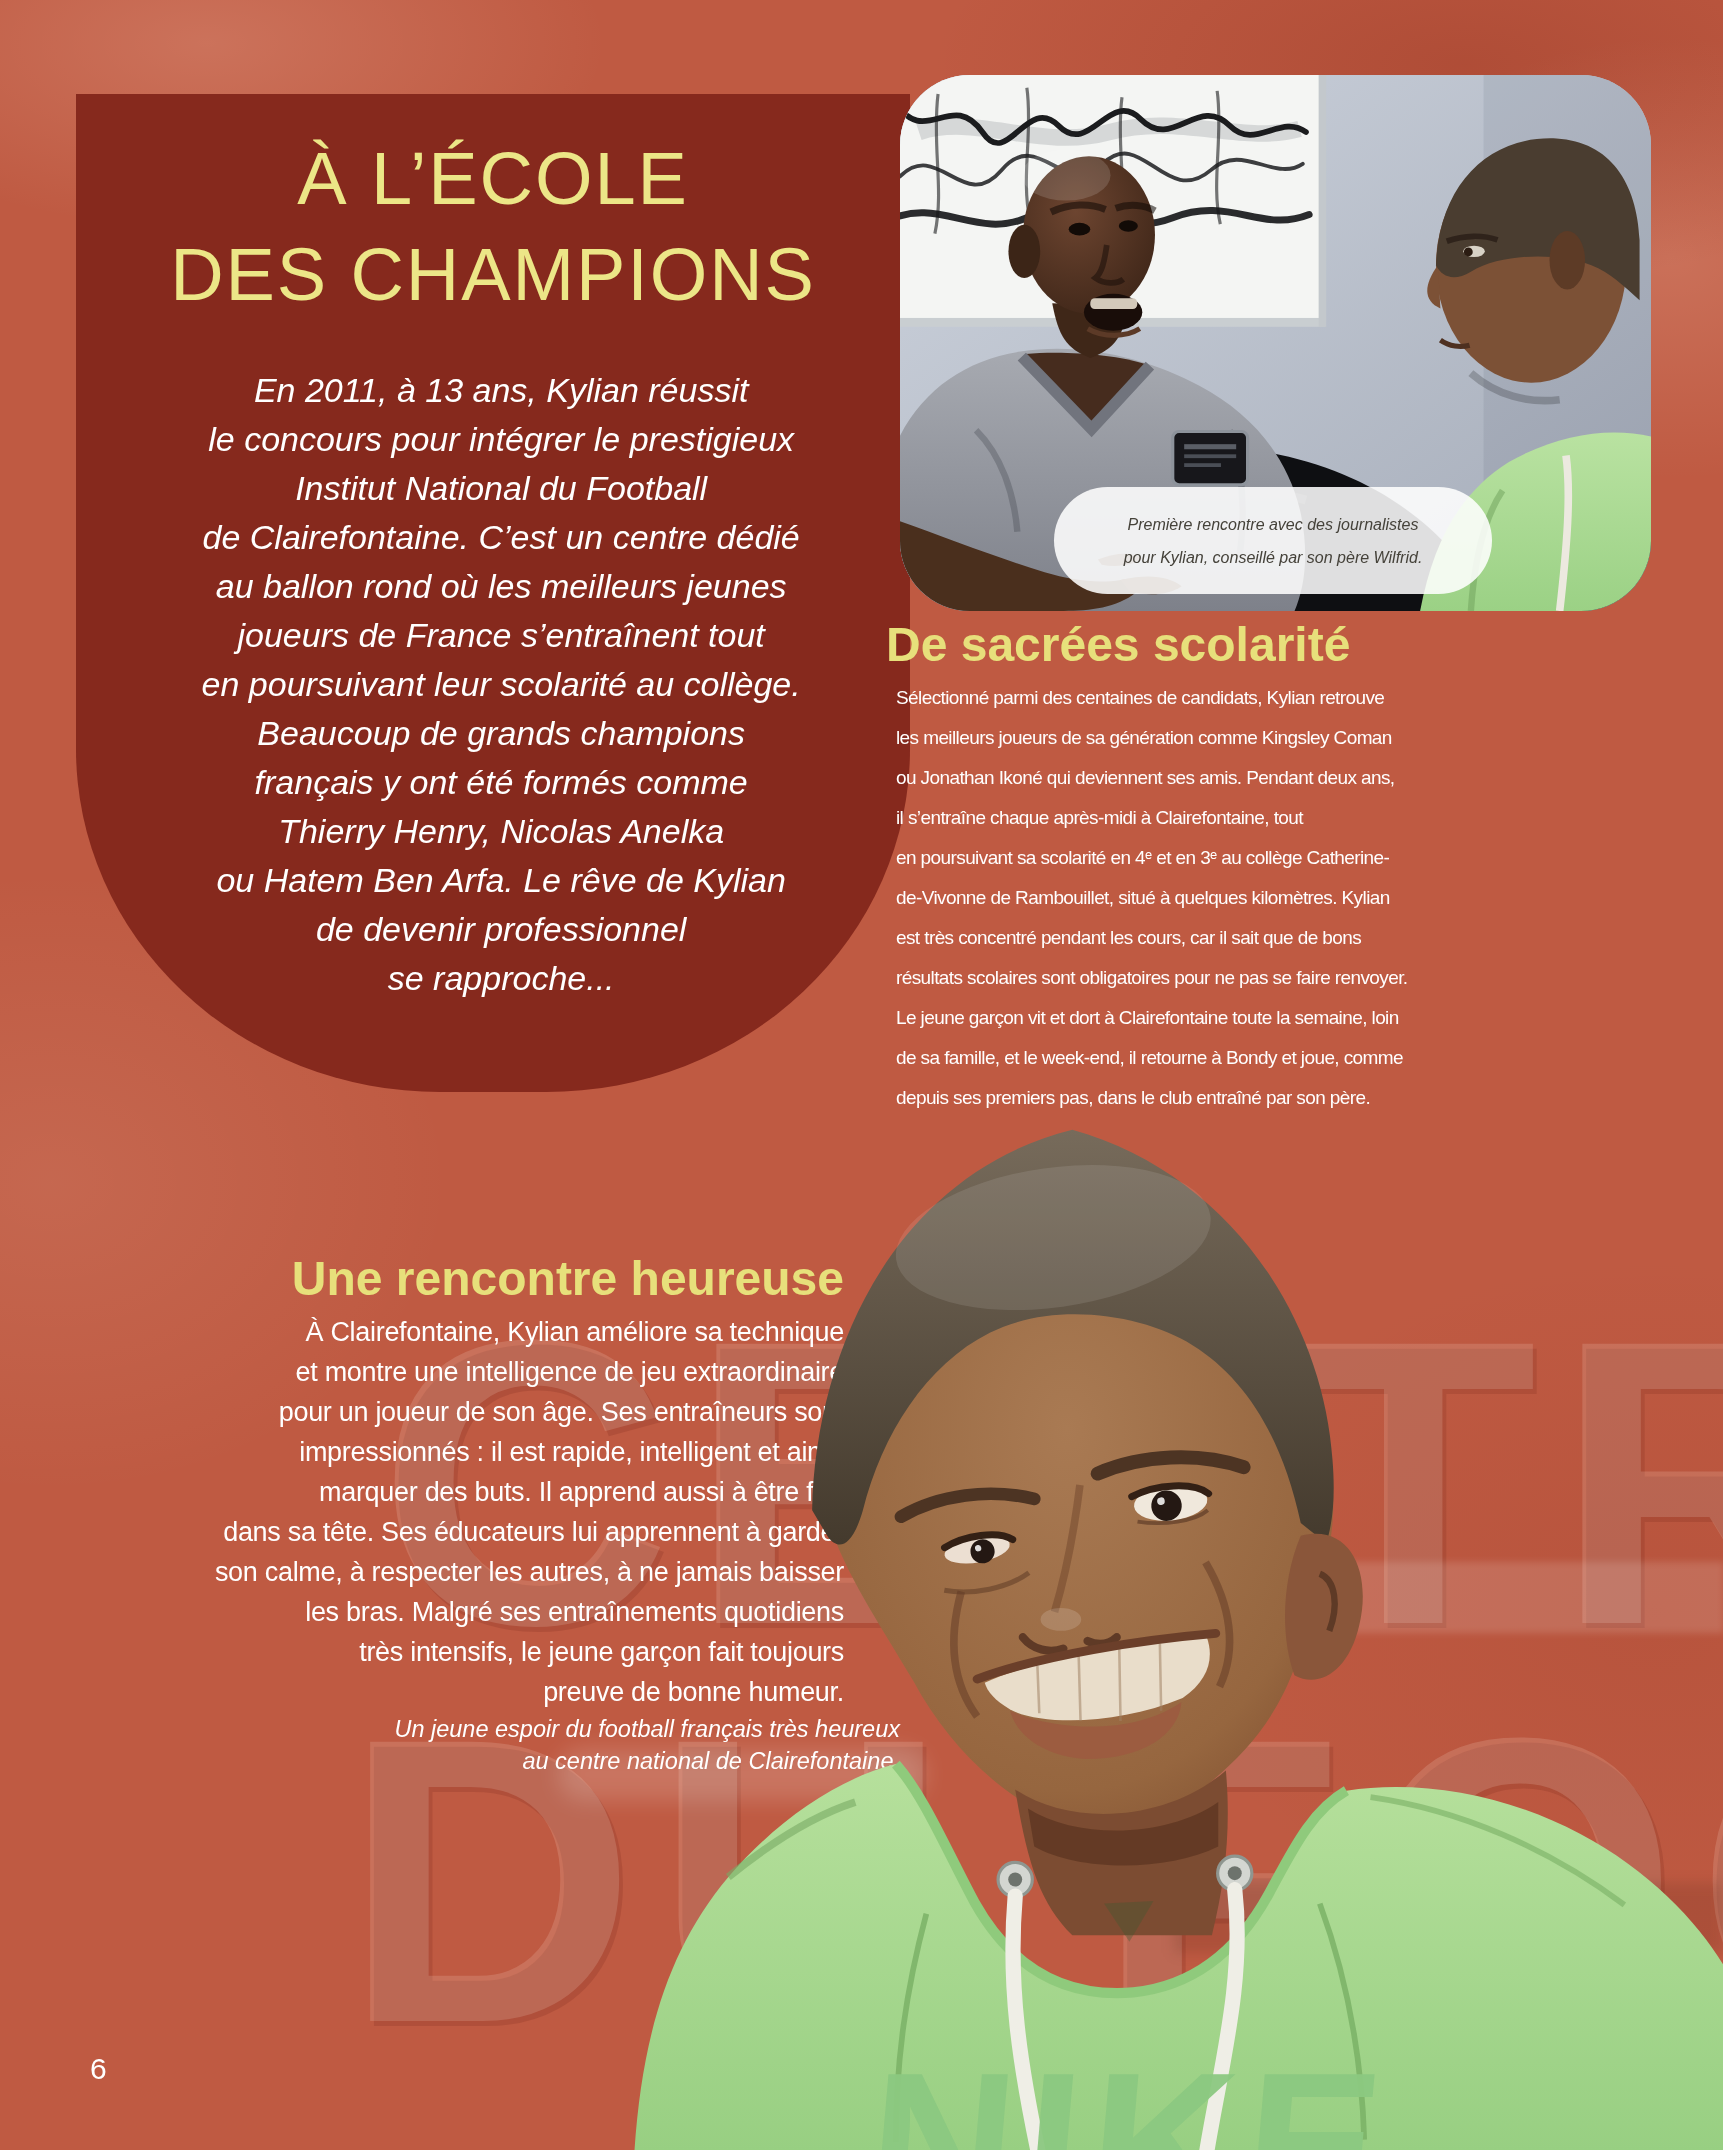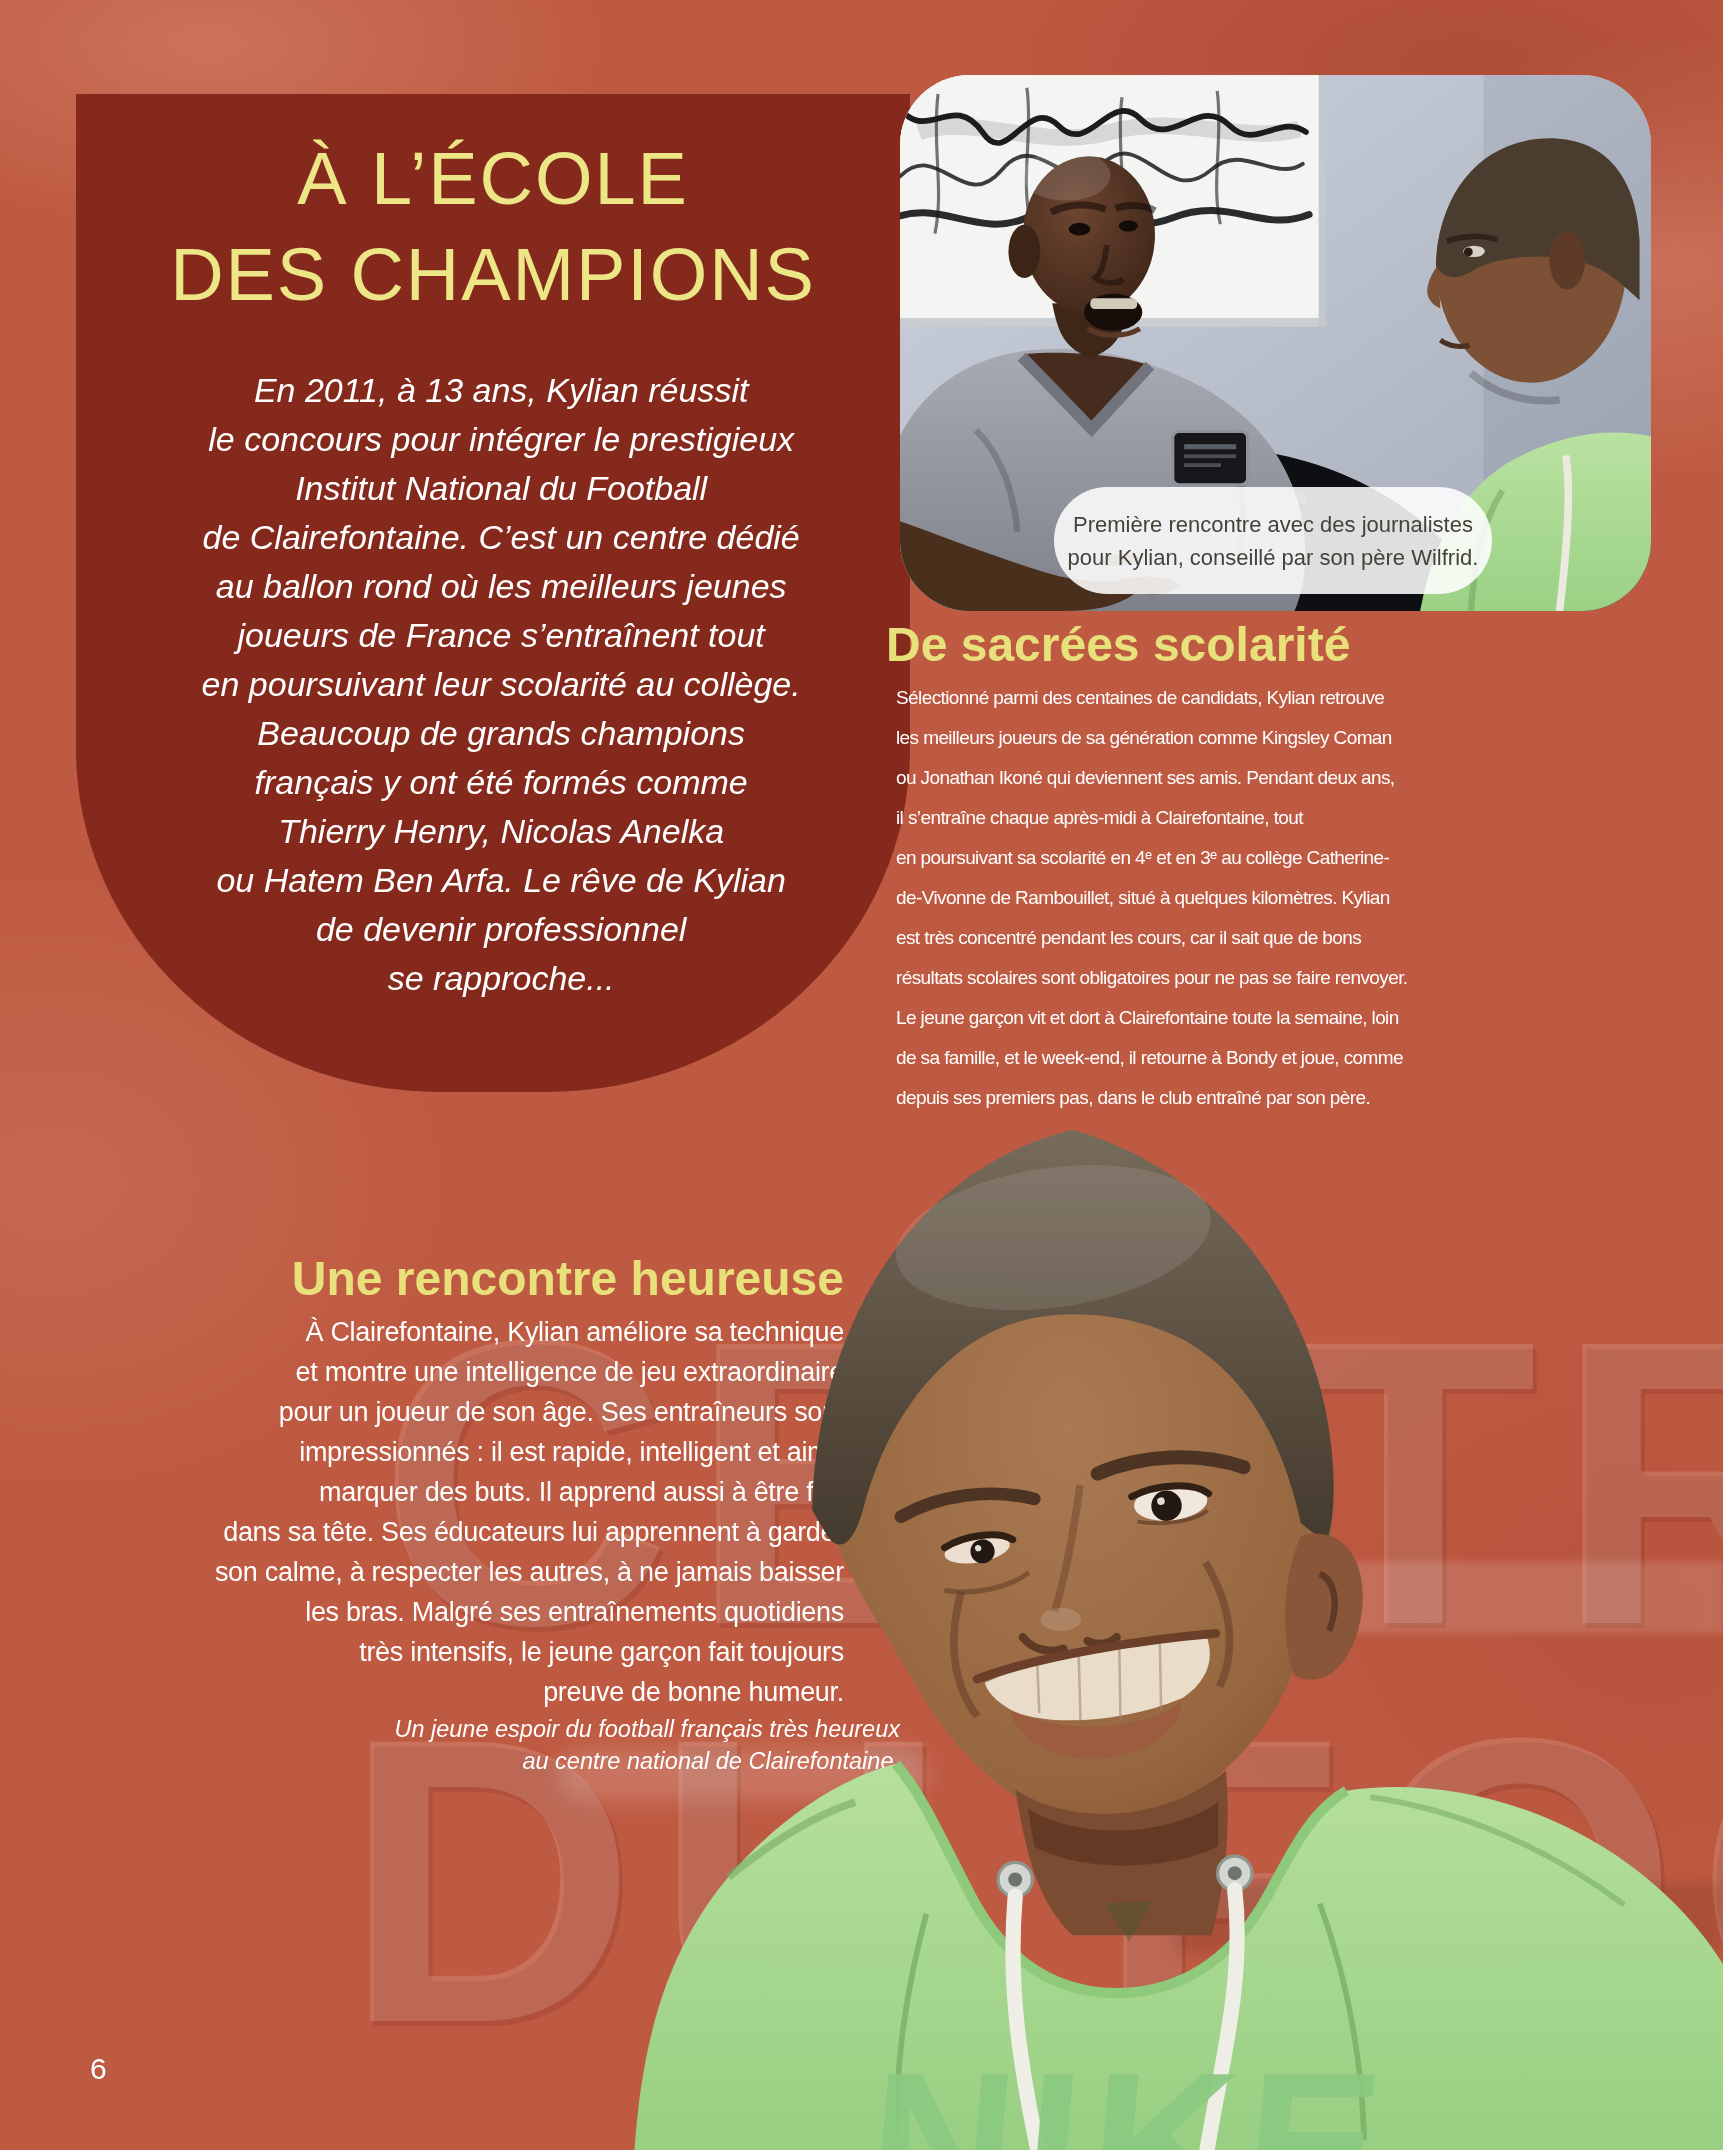--- a/index.html
+++ b/index.html
@@ -30,21 +30,21 @@
     font-size:74px;line-height:96px;font-weight:400;letter-spacing:1.9px;color:#ece687;white-space:pre;}
   .blob-text{position:absolute;left:29px;right:12.7px;top:272px;margin:0;text-align:center;
     font-style:italic;font-size:34px;line-height:49px;color:#ffffff;white-space:pre;}
 
   
   .photo-top{position:absolute;left:900px;top:75px;width:751px;height:536px;
     border-radius:70px;overflow:hidden;background:#b9bfca;}
   .photo-top svg{display:block;width:100%;height:100%;}
   .pill{position:absolute;left:154px;top:412px;width:438px;height:107px;
     background:rgba(255,255,255,.87);border-radius:57px;display:flex;align-items:center;justify-content:center;}
-  .pill p{margin:0;text-align:center;font-size:22px;line-height:33px;
+  .pill p{margin:0;text-align:center;font-style:italic;font-size:16px;line-height:33px;
     color:#45423a;white-space:pre;}
 
   .h-section{position:absolute;margin:0;font-size:48px;font-weight:bold;color:#e7e07b;white-space:pre;}
   .h-days{left:886px;top:617px;}
   .body-copy{position:absolute;margin:0;color:#ffffff;white-space:pre;}
   .body-days{left:863px;top:678px;font-size:19px;line-height:40px;letter-spacing:-0.6px;margin-left:33px;}
 
   .h-training{left:152px;top:1251px;width:692px;text-align:right;}
   .body-training{left:152px;top:1312px;width:692px;text-align:right;font-size:27px;line-height:40px;letter-spacing:-0.3px;}
   .caption-training{position:absolute;left:266px;top:1713px;width:634px;margin:0;text-align:right;

